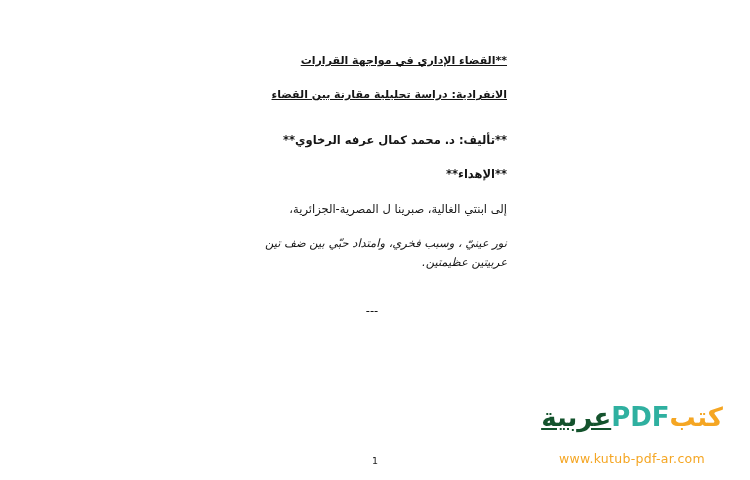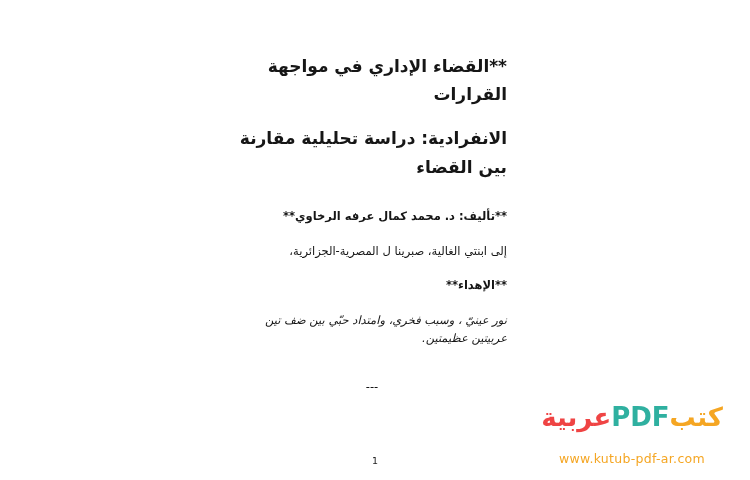--- a/index.html
+++ b/index.html
@@ -45,22 +45,23 @@
   }
   .gap-sm {
     margin-top: 18px;
     font-style: italic;
   }
   .bold {
     font-weight: bold;
   }
   .title-block {
     font-weight: bold;
-    font-size: 17px;
+    font-size: 11px;
     line-height: 1.66;
+    text-decoration: underline;
   }
   .divider-dashes {
     margin-top: 30px;
     text-align: center;
     color: #161616;
     font-size: 11.5px;
     letter-spacing: 0px;
     direction: ltr;
   }
   .page-number {
@@ -90,21 +91,22 @@
     letter-spacing: 0px;
     white-space: nowrap;
   }
   .wm-kutub {
     color: #f5a623;
   }
   .wm-pdf {
     color: #2fb0a0;
   }
   .wm-arabia {
-    color: #ef4444;
+    color: #14532d;
+    text-decoration: underline;
   }
   .wm-url {
     margin-top: 20px;
     font-size: 12.5px;
     color: #f5a623;
     direction: ltr;
     letter-spacing: 0.3px;
     font-family: "DejaVu Sans", sans-serif;
   }
 </style>
@@ -115,23 +117,23 @@
 
   <div class="doc-body">
 
     <div class="title-block">
       <div class="para">**القضاء الإداري في مواجهة القرارات</div>
       <div class="para">الانفرادية: دراسة تحليلية مقارنة بين القضاء</div>
     </div>
 
     <div class="para bold gap-lg">**تأليف: د. محمد كمال عرفه الرخاوي**</div>
 
+    <div class="para bold gap-md">**الإهداء**</div>
+
     <div class="para gap-lg">إلى ابنتي الغالية، صبرينا ل المصرية-الجزائرية،</div>
-
-    <div class="para bold gap-md">**الإهداء**</div>
 
     <div class="para gap-sm">نور عينيّ ، وسبب فخري، وامتداد حبّي بين ضف تين عربيتين عظيمتين.</div>
 
 
     <div class="divider-dashes">---</div>
 
   </div>
 
   <div class="page-number">1</div>
 

